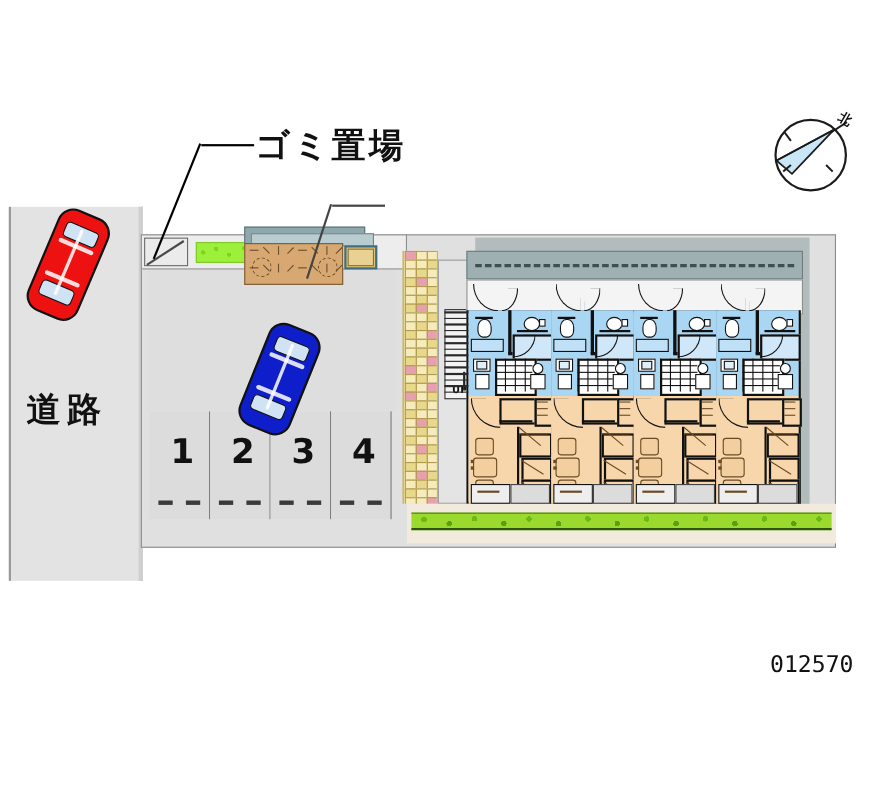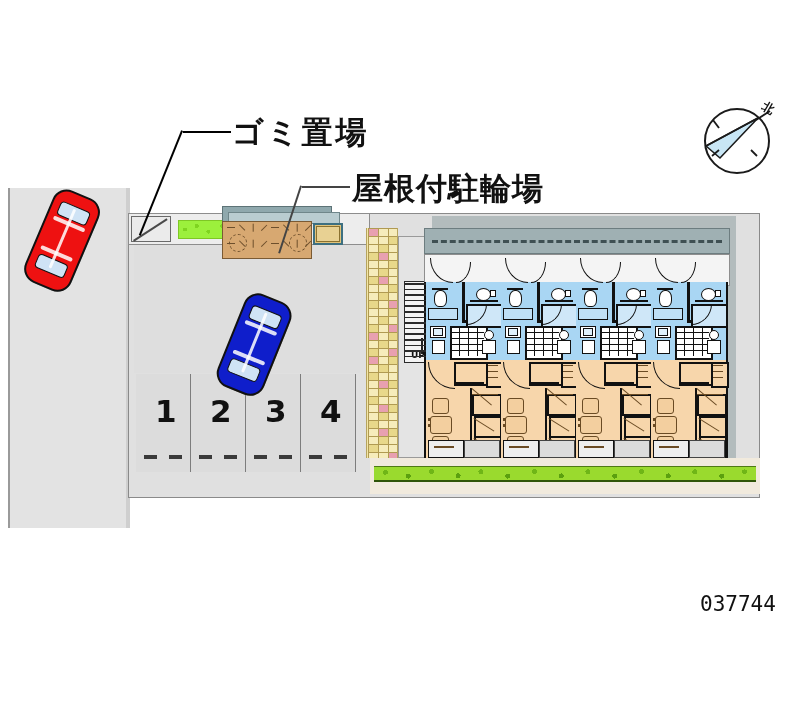--- a/index.html
+++ b/index.html
@@ -199,20 +199,21 @@
   #north-char{position:absolute;left:62px;top:0px;font-size:12px;font-weight:700;
      color:#111;transform:rotate(30deg);}
 </style>
 </head>
 <body>
 
 <div class="stage">
 
   <div class="abs" id="road"></div>
   <div class="abs" id="road-edge2"></div>
+  <div class="jp-label" id="label-road">道路</div>
 
   <div class="abs" id="site-outer"></div>
   <div class="abs" id="lot-block"></div>
 
   <div class="abs" id="site-top-strip"></div>
   <div class="abs" id="gomi-box"></div>
   <div class="abs" id="gomi-slash"></div>
   <div class="abs" id="grass-strip">
     <span class="grass-tuft"></span>
   </div>
@@ -343,29 +344,28 @@
   <div class="abs" id="corridor-dash"></div>
   <div class="abs" id="bldg-white"></div>
   <div class="abs" id="bldg-body"></div>
 
   <div class="abs" id="hedge-band"></div>
   <div class="abs" id="hedge">
     <span class="hedge-tex"></span>
   </div>
 
   <div class="jp-label" id="label-gomi">ゴミ置場</div>
-  <div class="jp-label" id="label-bike">屋根付駐輪場</div>
 
   <div class="leader" style="left:183px;top:131px;width:48px;"></div>
   <div class="leader" style="left:183px;top:131px;width:113px;transform:rotate(112deg);"></div>
 
   <div class="leader" style="left:302px;top:186px;width:48px;background:#444;"></div>
   <div class="leader" style="left:302px;top:186px;width:71px;transform:rotate(108deg);background:#444;"></div>
 
-  <div class="jp-label" id="label-code">037744</div>
+  <div class="jp-label" id="label-code">012570</div>
 
   <div id="compass">
     <div id="compass-circle"></div>
     <svg id="compass-needle" viewBox="0 0 76 76">
       <polygon points="6,46 58,18 20,58" fill="#c8e6f5" stroke="#1b1b1b" stroke-width="1.6"></polygon>
       <line x1="6" y1="46" x2="58" y2="18" stroke="#1b1b1b" stroke-width="1.6"></line>
       <line x1="56" y1="20" x2="70" y2="11" stroke="#1b1b1b" stroke-width="1.8"></line>
       <line x1="13" y1="20" x2="19" y2="28" stroke="#1b1b1b" stroke-width="1.8"></line>
       <line x1="12" y1="56" x2="19" y2="50" stroke="#1b1b1b" stroke-width="1.8"></line>
       <line x1="57" y1="56" x2="51" y2="50" stroke="#1b1b1b" stroke-width="1.8"></line>

